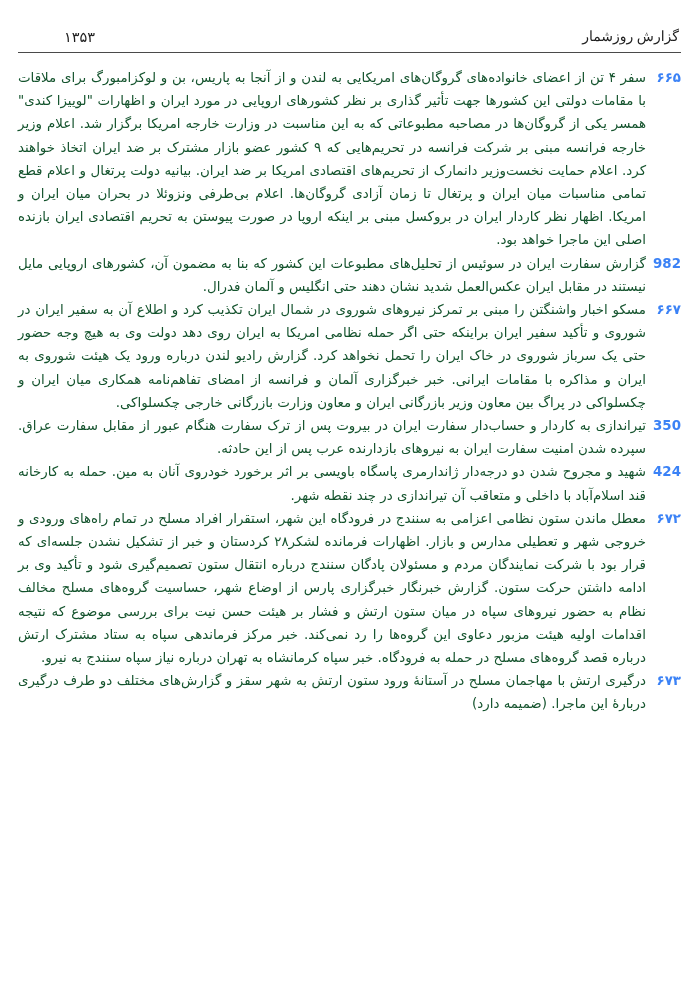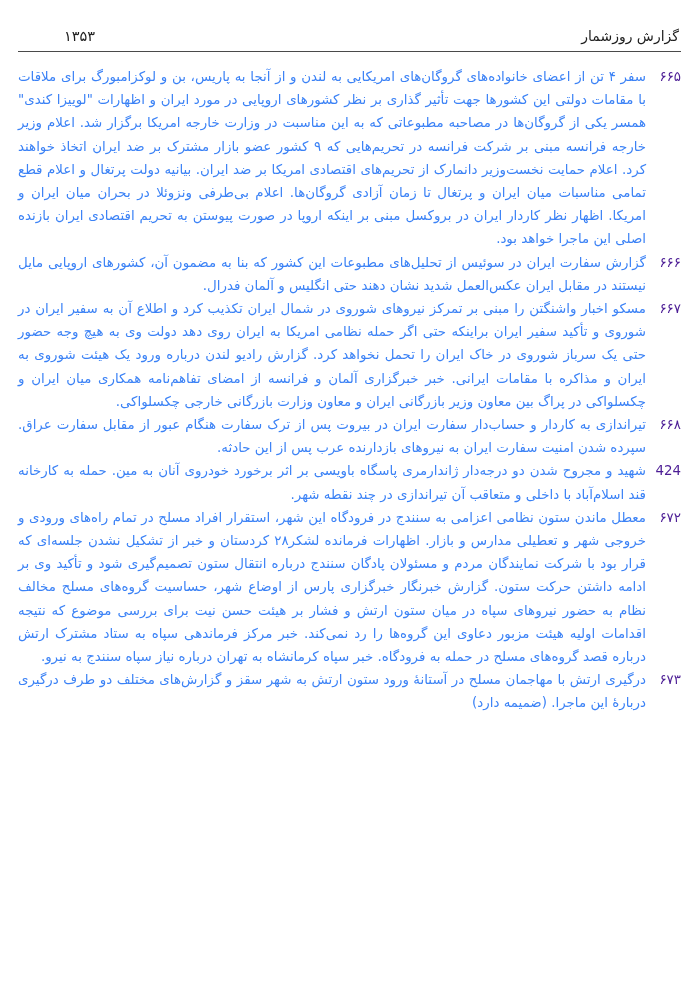--- a/index.html
+++ b/index.html
@@ -20,21 +20,21 @@
     overflow: hidden;
   }
   .page-header {
     display: flex;
     justify-content: space-between;
     align-items: flex-end;
     font-size: 14px;
     color: #1d1d1d;
     padding: 4px 2px 7px 2px;
   }
-  .running-title { letter-spacing: 0; }
+  .running-title { letter-spacing: 0; font-family: Liberation Serif, serif; }
   .page-number { font-size: 14.5px; margin-left: 44px; }
   .header-rule {
     border: none;
     border-top: 1.2px solid #4a4a4a;
     margin: 0 0 13px 0;
   }
   .entries {
     color: #191919;
     font-size: 13.4px;
     line-height: 23.2px;
@@ -42,41 +42,41 @@
     text-justify: inter-word;
   }
   .entry {
     margin: 0;
     padding-right: 35px;      
     text-indent: -35px;        
   }
   .entry .num {
     display: inline-block;
     width: 35px;
-    font-weight: normal;
+    font-weight: bold;
     text-indent: 0;
-    color: #4c1d95;
+    color: #3b82f6;
   }
-  .entry .txt { color: #3b82f6; }
+  .entry .txt { color: #14532d; }
 </style>
 </head>
 <body>
 
 <div class="page">
 
   <header class="page-header">
     <span class="running-title">گزارش روزشمار</span>
     <span class="page-number">۱۳۵۳</span>
   </header>
 
   <hr class="header-rule">
 
   <main class="entries" id="entries">
       <p class="entry"><span class="num">۶۶۵</span><span class="txt">سفر ۴ تن از اعضای خانواده‌های گروگان‌های امریکایی به لندن و از آنجا به پاریس، بن و لوکزامبورگ برای ملاقات با مقامات دولتی این کشورها جهت تأثیر گذاری بر نظر کشورهای اروپایی در مورد ایران و اظهارات "لوییزا کندی" همسر یکی از گروگان‌ها در مصاحبه مطبوعاتی که به این مناسبت در وزارت خارجه امریکا برگزار شد. اعلام وزیر خارجه فرانسه مبنی بر شرکت فرانسه در تحریم‌هایی که ۹ کشور عضو بازار مشترک بر ضد ایران اتخاذ خواهند کرد. اعلام حمایت نخست‌وزیر دانمارک از تحریم‌های اقتصادی امریکا بر ضد ایران. بیانیه دولت پرتغال و اعلام قطع تمامی مناسبات میان ایران و پرتغال تا زمان آزادی گروگان‌ها. اعلام بی‌طرفی ونزوئلا در بحران میان ایران و امریکا. اظهار نظر کاردار ایران در بروکسل مبنی بر اینکه اروپا در صورت پیوستن به تحریم اقتصادی ایران بازنده اصلی این ماجرا خواهد بود.</span></p>
-      <p class="entry"><span class="num">۶۶۶</span><span class="txt">گزارش سفارت ایران در سوئیس از تحلیل‌های مطبوعات این کشور که بنا به مضمون آن، کشورهای اروپایی مایل نیستند در مقابل ایران عکس‌العمل شدید نشان دهند حتی انگلیس و آلمان فدرال.</span></p>
+      <p class="entry"><span class="num">982</span><span class="txt">گزارش سفارت ایران در سوئیس از تحلیل‌های مطبوعات این کشور که بنا به مضمون آن، کشورهای اروپایی مایل نیستند در مقابل ایران عکس‌العمل شدید نشان دهند حتی انگلیس و آلمان فدرال.</span></p>
       <p class="entry"><span class="num">۶۶۷</span><span class="txt">مسکو اخبار واشنگتن را مبنی بر تمرکز نیروهای شوروی در شمال ایران تکذیب کرد و اطلاع آن به سفیر ایران در شوروی و تأکید سفیر ایران براینکه حتی اگر حمله نظامی امریکا به ایران روی دهد دولت وی به هیچ وجه حضور حتی یک سرباز شوروی در خاک ایران را تحمل نخواهد کرد. گزارش رادیو لندن درباره ورود یک هیئت شوروی به ایران و مذاکره با مقامات ایرانی. خبر خبرگزاری آلمان و فرانسه از امضای تفاهم‌نامه همکاری میان ایران و چکسلواکی در پراگ بین معاون وزیر بازرگانی ایران و معاون وزارت بازرگانی خارجی چکسلواکی.</span></p>
-      <p class="entry"><span class="num">۶۶۸</span><span class="txt">تیراندازی به کاردار و حساب‌دار سفارت ایران در بیروت پس از ترک سفارت هنگام عبور از مقابل سفارت عراق. سپرده شدن امنیت سفارت ایران به نیروهای بازدارنده عرب پس از این حادثه.</span></p>
+      <p class="entry"><span class="num">350</span><span class="txt">تیراندازی به کاردار و حساب‌دار سفارت ایران در بیروت پس از ترک سفارت هنگام عبور از مقابل سفارت عراق. سپرده شدن امنیت سفارت ایران به نیروهای بازدارنده عرب پس از این حادثه.</span></p>
       <p class="entry"><span class="num">424</span><span class="txt">شهید و مجروح شدن دو درجه‌دار ژاندارمری پاسگاه باویسی بر اثر برخورد خودروی آنان به مین. حمله به کارخانه قند اسلام‌آباد با داخلی و متعاقب آن تیراندازی در چند نقطه شهر.</span></p>
       <p class="entry"><span class="num">۶۷۲</span><span class="txt">معطل ماندن ستون نظامی اعزامی به سنندج در فرودگاه این شهر، استقرار افراد مسلح در تمام راه‌های ورودی و خروجی شهر و تعطیلی مدارس و بازار. اظهارات فرمانده لشکر۲۸ کردستان و خبر از تشکیل نشدن جلسه‌ای که قرار بود با شرکت نمایندگان مردم و مسئولان پادگان سنندج درباره انتقال ستون تصمیم‌گیری شود و تأکید وی بر ادامه داشتن حرکت ستون. گزارش خبرنگار خبرگزاری پارس از اوضاع شهر، حساسیت گروه‌های مسلح مخالف نظام به حضور نیروهای سپاه در میان ستون ارتش و فشار بر هیئت حسن نیت برای بررسی موضوع که نتیجه اقدامات اولیه هیئت مزبور دعاوی این گروه‌ها را رد نمی‌کند. خبر مرکز فرماندهی سپاه به ستاد مشترک ارتش درباره قصد گروه‌های مسلح در حمله به فرودگاه. خبر سپاه کرمانشاه به تهران درباره نیاز سپاه سنندج به نیرو.</span></p>
       <p class="entry"><span class="num">۶۷۳</span><span class="txt">درگیری ارتش با مهاجمان مسلح در آستانهٔ ورود ستون ارتش به شهر سقز و گزارش‌های مختلف دو طرف درگیری دربارهٔ این ماجرا. (ضمیمه دارد)</span></p>
     </main>
 
 </div>
 
 </body></html>

